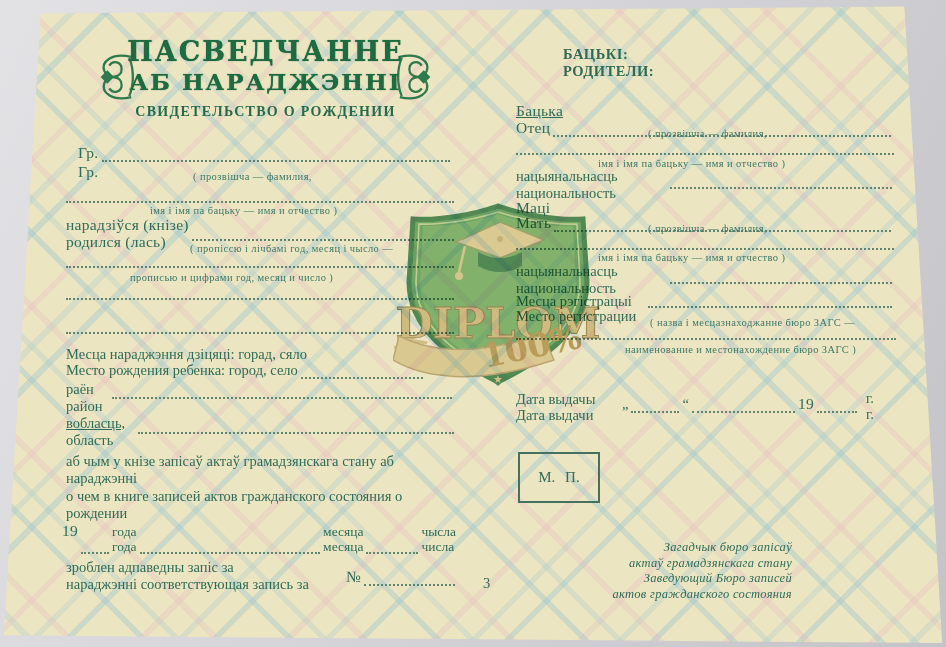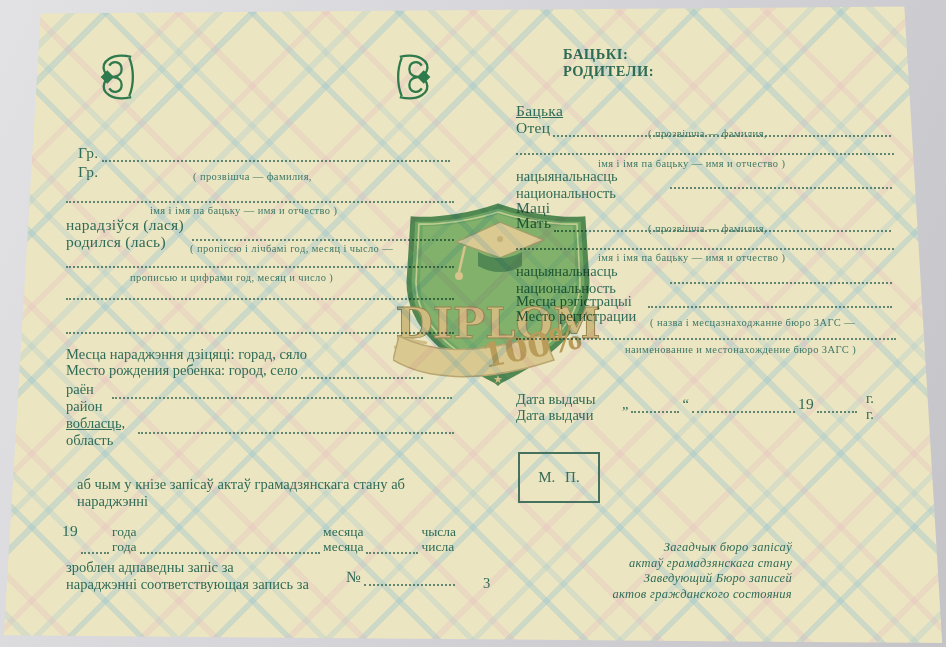--- a/index.html
+++ b/index.html
@@ -59,31 +59,36 @@
     </svg>
     <svg class="flourish" style="left:396px;transform:scaleX(-1);" viewBox="0 0 44 60">
       <g fill="none" stroke="#2f7a4c" stroke-width="2.4">
         <path d="M40,9 C20,4 8,14 12,24 C16,33 30,31 30,22 C30,14 21,12 17,18"></path>
         <path d="M40,51 C20,56 8,46 12,36 C16,27 30,29 30,38 C30,46 21,48 17,42"></path>
         <path d="M38,10 C43,22 43,38 38,50"></path>
       </g>
       <path d="M8,30 L15,23 L22,30 L15,37 Z" fill="#2f7a4c"></path>
     </svg>
 
+    <div class="titlebox">
+      <div class="title1">ПАСВЕДЧАННЕ</div>
+      <div class="title2">АБ НАРАДЖЭННІ</div>
+      <div class="subtitle">СВИДЕТЕЛЬСТВО О РОЖДЕНИИ</div>
+    </div>
 
     <div class="row" style="left:78px;top:144px;width:375px;">
       <span class="big">Гр.</span>
       <span class="dots"></span>
     </div>
     <div class="t big" style="left:78px;top:163px;">Гр.</div>
     <div class="hint" style="left:193px;top:171px;">( прозвішча — фамилия,</div>
     <div class="dl" style="left:66px;top:201px;width:388px;"></div>
     <div class="hint" style="left:150px;top:205px;">імя і імя па бацьку — имя и отчество )</div>
 
-    <div class="t big" style="left:66px;top:216px;">нарадзіўся (лася)</div>
+    <div class="t big" style="left:66px;top:216px;">нарадзіўся (кнізе)</div>
     <div class="dl" style="left:192px;top:239px;width:262px;"></div>
     <div class="t big" style="left:66px;top:233px;">родился (лась)</div>
     <div class="hint" style="left:190px;top:243px;">( пропіссю і лічбамі  год, месяц і чысло —</div>
     <div class="dl" style="left:66px;top:266px;width:388px;"></div>
     <div class="hint" style="left:130px;top:272px;">прописью и цифрами год, месяц и число )</div>
 
     <div class="dl" style="left:66px;top:298px;width:388px;"></div>
     <div class="dl" style="left:66px;top:332px;width:388px;"></div>
 
     <div class="t" style="left:66px;top:346px;">Месца нараджэння дзіцяці: горад, сяло</div>
@@ -91,21 +96,22 @@
       <span>Место рождения ребенка: город, село</span>
       <span class="dots"></span>
     </div>
     <div class="t" style="left:66px;top:381px;">раён</div>
     <div class="dl" style="left:112px;top:397px;width:340px;"></div>
     <div class="t" style="left:66px;top:398px;">район</div>
     <div class="t" style="left:66px;top:415px;text-decoration:underline;">вобласць,</div>
     <div class="dl" style="left:138px;top:432px;width:316px;"></div>
     <div class="t" style="left:66px;top:432px;">область</div>
 
-    <div class="t wrap" style="left:66px;top:476px;width:392px;margin-left:11px;">аб чым у кнізе запісаў актаў грамадзянскага стану аб нараджэнні</div>
+    <div class="t wrap" style="left:66px;top:453px;width:392px;">аб чым у кнізе запісаў актаў грамадзянскага стану аб нараджэнні</div>
+    <div class="t wrap" style="left:66px;top:488px;width:392px;">о чем в книге записей актов гражданского состояния о рождении</div>
 
     <div class="row" style="left:62px;top:522px;width:394px;">
       <span class="big">19</span>
       <span class="dots w28"></span>
       <span class="stack">
         <span>года</span>
         <span>года</span>
       </span>
       <span class="dots"></span>
       <span class="stack">

